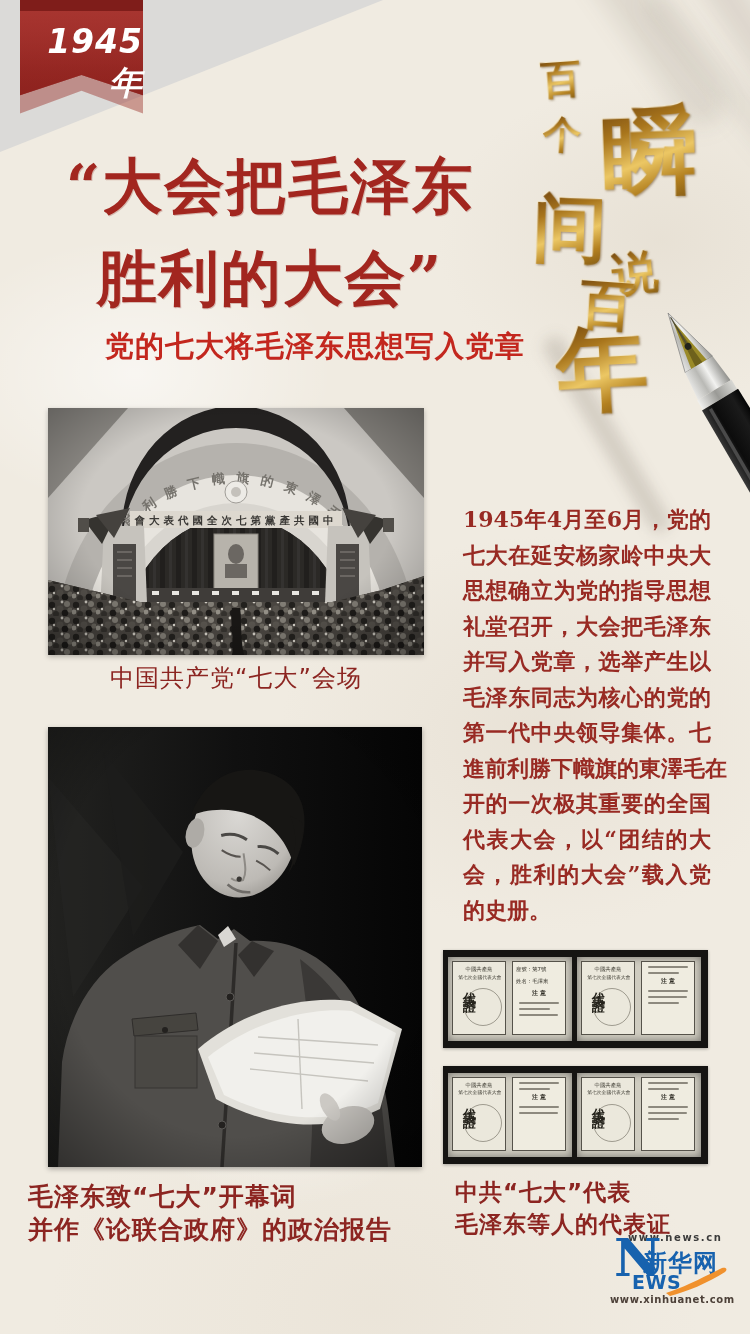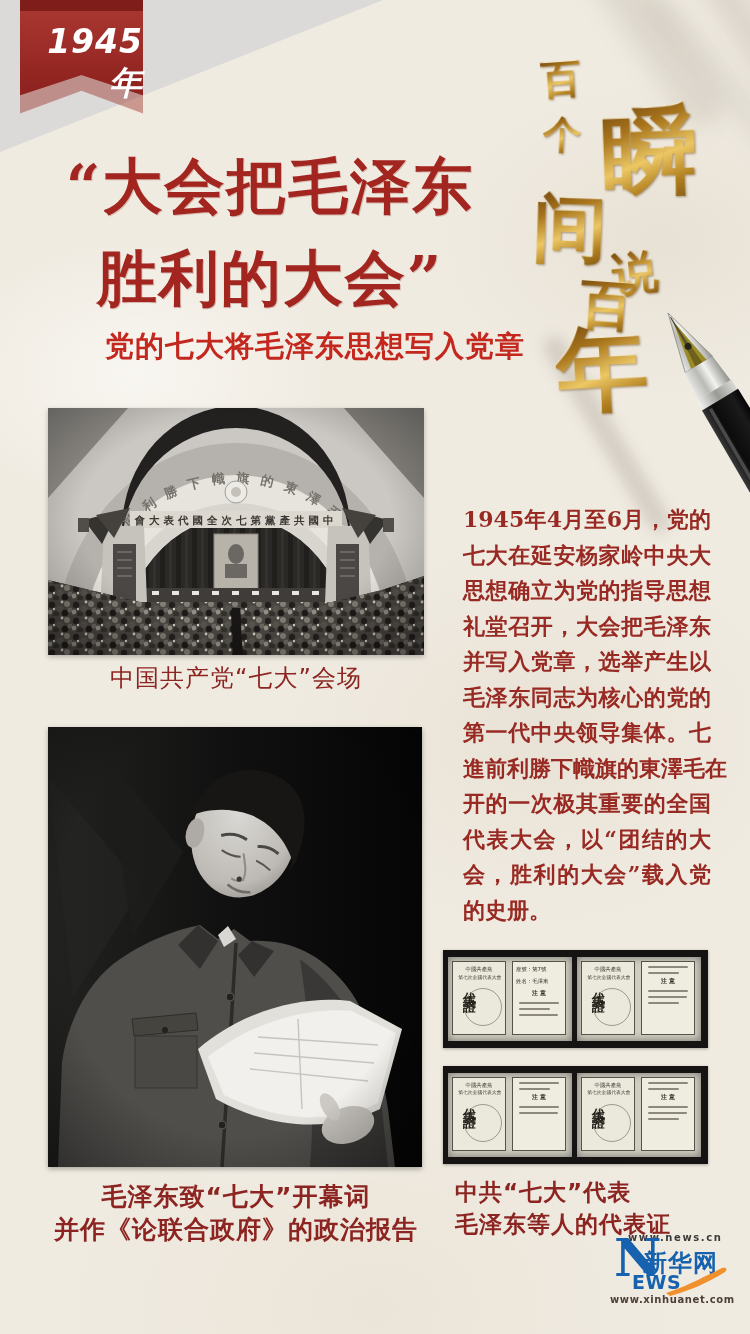--- a/index.html
+++ b/index.html
@@ -100,21 +100,21 @@
   }
   .art-line{text-align:justify;text-align-last:justify;white-space:nowrap;}
   .art-line:last-child{text-align-last:left;}
 
   
   .photo2{
     position:absolute;left:48px;top:727px;width:374px;height:440px;z-index:3;
     overflow:hidden;box-shadow:0 2px 5px rgba(0,0,0,.3);background:#0c0c0c;
   }
   .caption2{
-    position:absolute;left:28px;top:1180px;width:416px;z-index:3;text-align:center;
+    position:absolute;left:28px;top:1180px;width:416px;z-index:3;text-align:left;
     color:#8c2521;font-weight:bold;font-size:25px;line-height:33px;letter-spacing:1px;
   }
 
   
   .photo3{position:absolute;left:443px;top:950px;width:265px;height:214px;z-index:3;}
   .strip{position:absolute;left:0;width:265px;height:98px;background:#151412;box-shadow:0 1px 3px rgba(0,0,0,.3);}
   .strip1{top:0;} .strip2{top:116px;}
   .bk{position:absolute;top:7px;width:124px;height:84px;background:#cfccc0;box-shadow:inset 0 0 8px rgba(0,0,0,.45);}
   .bk-a{left:5px;} .bk-b{left:134px;}
   .pg{position:absolute;top:4px;height:74px;width:54px;background:#ebe8dc;border:1px solid #55524a;box-sizing:border-box;overflow:hidden;}

